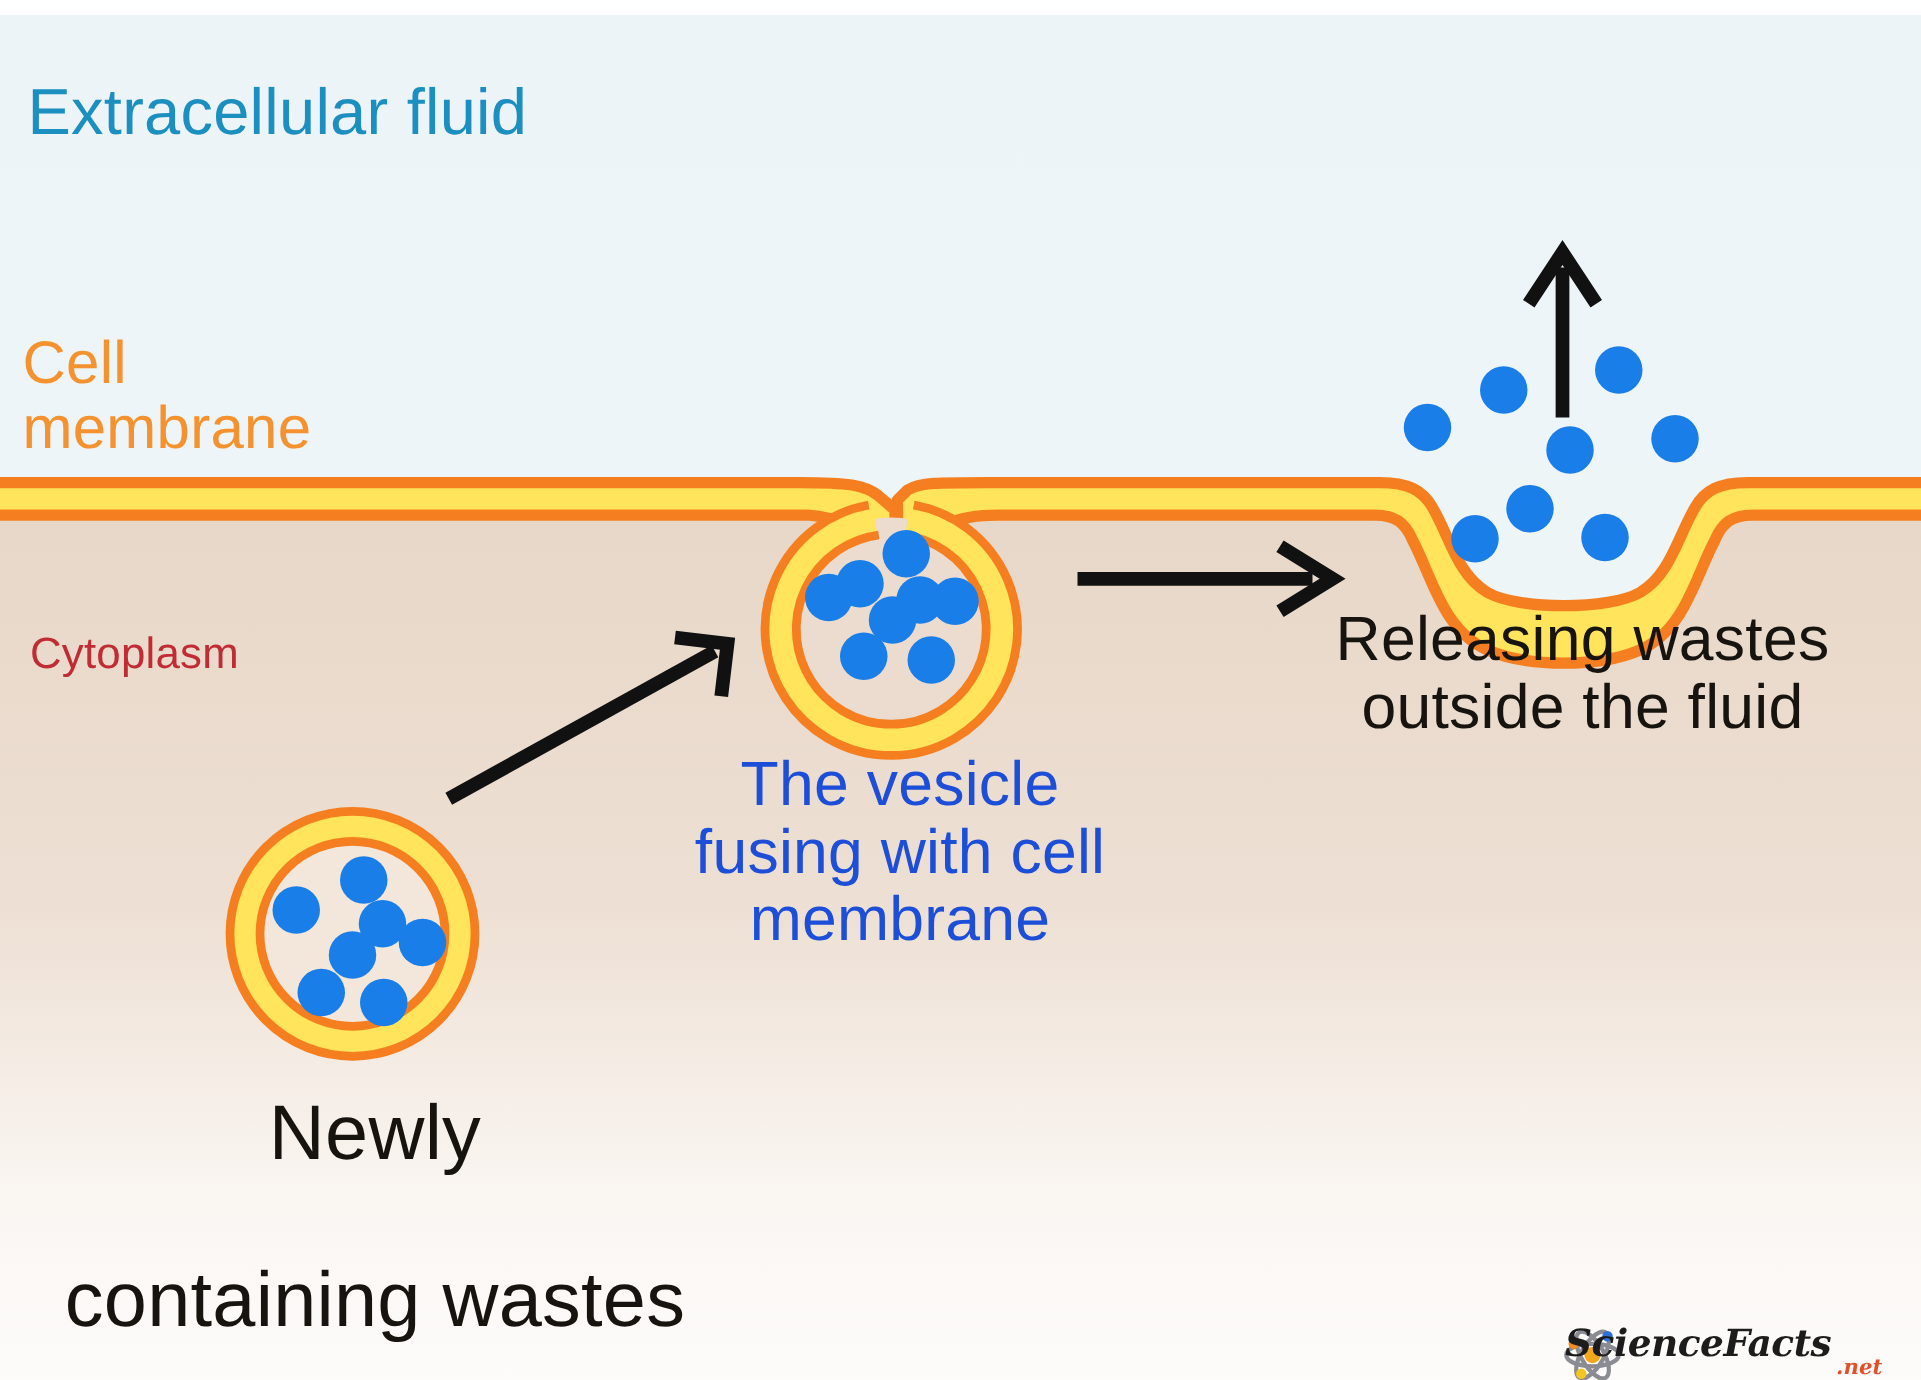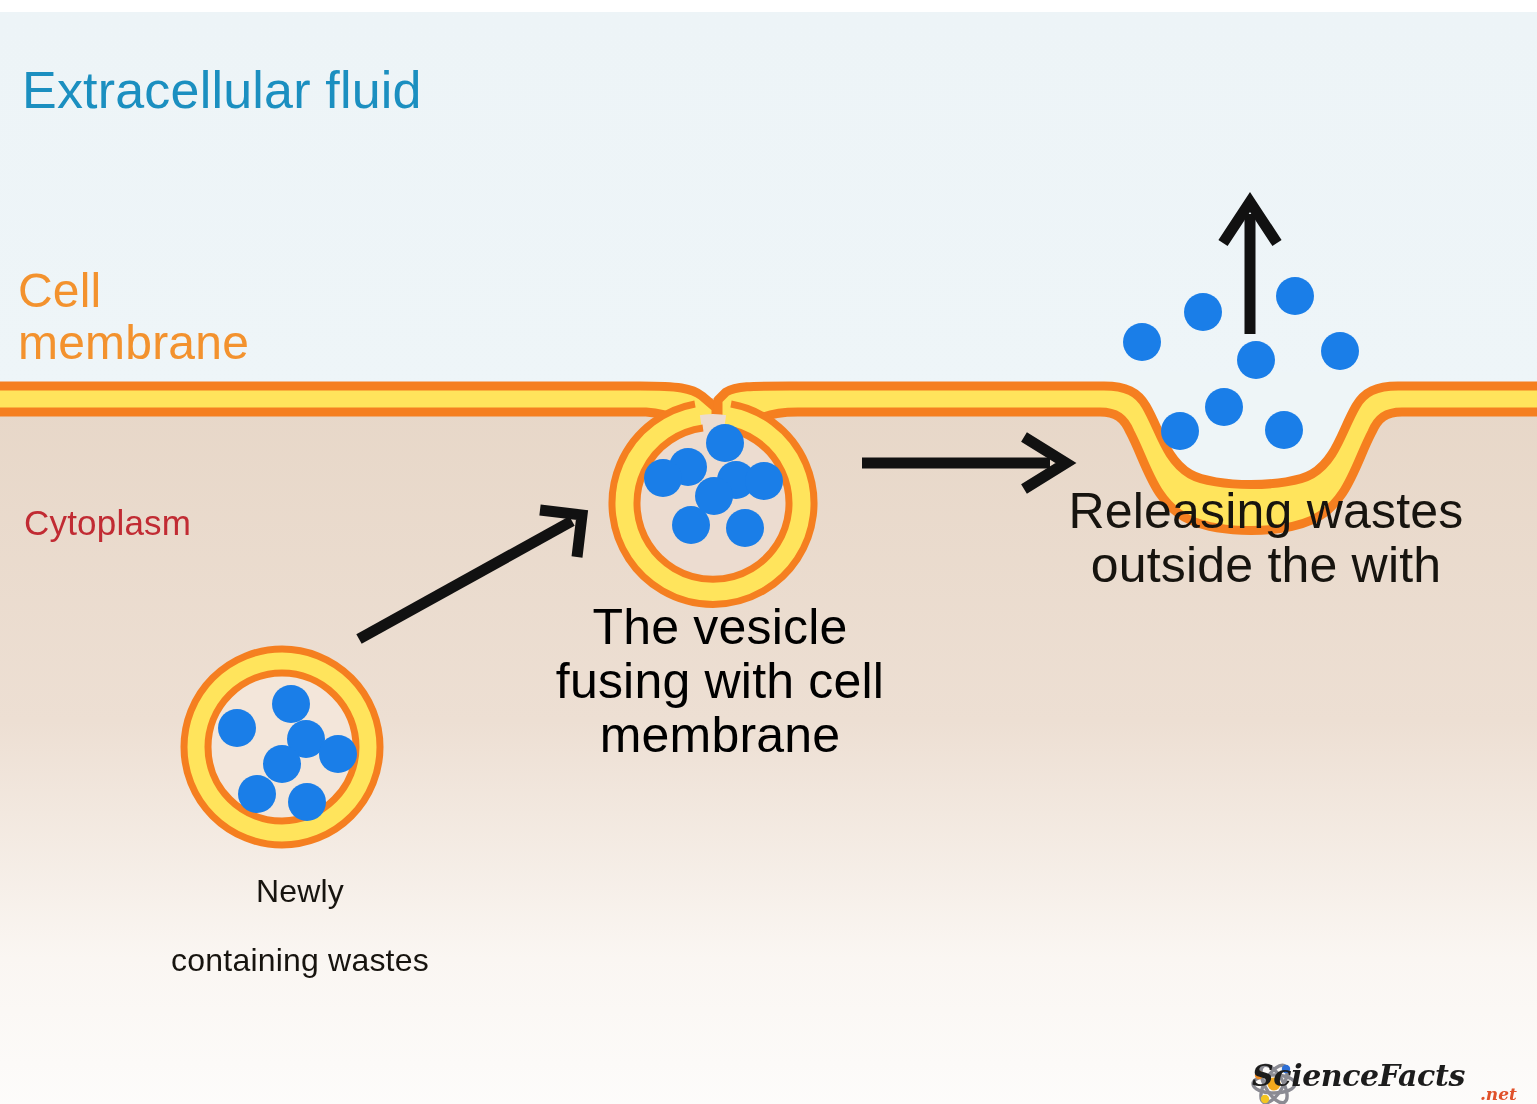--- a/index.html
+++ b/index.html
@@ -46,46 +46,46 @@
     left: 24px;
     top: 492px;
     font-size: 35px;
     color: #c12b33;
   }
   #label-newvesicle {
     left: 0px;
     top: 862px;
     width: 600px;
     text-align: center;
-    font-size: 32px;
+    font-size: 62px;
     color: #17140f;
   }
   #label-fusing {
     left: 480px;
     top: 588px;
     width: 480px;
     text-align: center;
     font-size: 50px;
-    color: #000000;
+    color: #1d4ed8;
   }
   #label-releasing {
     left: 1008px;
     top: 472px;
     width: 516px;
     text-align: center;
     font-size: 50px;
     color: #17140f;
   }
   #watermark {
     position: absolute;
     left: 1252px;
     top: 1046px;
     display: flex;
     align-items: center;
-    gap: 17px;
+    gap: 6px;
   }
   #watermark-text {
     font-family: "DejaVu Serif", serif;
     font-style: italic;
     font-weight: bold;
     font-size: 30px;
     color: #1c1c1c;
     letter-spacing: -0.4px;
   }
   #watermark-tld {
@@ -271,21 +271,21 @@
   </svg>
 
   <div class="lbl" id="label-extracellular">Extracellular fluid</div>
 
   <div class="lbl" id="label-cellmembrane"><span>Cell</span><br><span>membrane</span></div>
 
   <div class="lbl" id="label-cytoplasm">Cytoplasm</div>
 
   <div class="lbl" id="label-fusing"><span>The vesicle</span><br><span>fusing with cell</span><br><span>membrane</span></div>
 
-  <div class="lbl" id="label-releasing"><span>Releasing wastes</span><br><span>outside the with</span></div>
+  <div class="lbl" id="label-releasing"><span>Releasing wastes</span><br><span>outside the fluid</span></div>
 
   <div class="lbl" id="label-newvesicle"><span>Newly</span><br><br><span>containing wastes</span></div>
 
   <div id="watermark">
     <span id="watermark-text">ScienceFacts</span>
       <span id="watermark-tld">.net</span>
   </div>
 
 </div>
 

